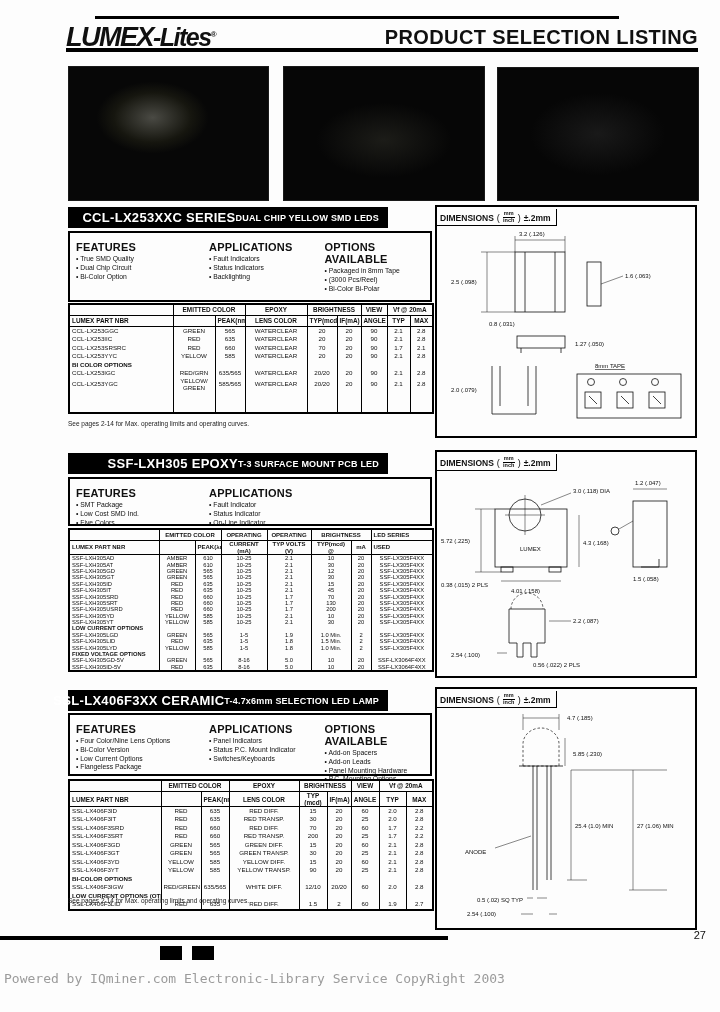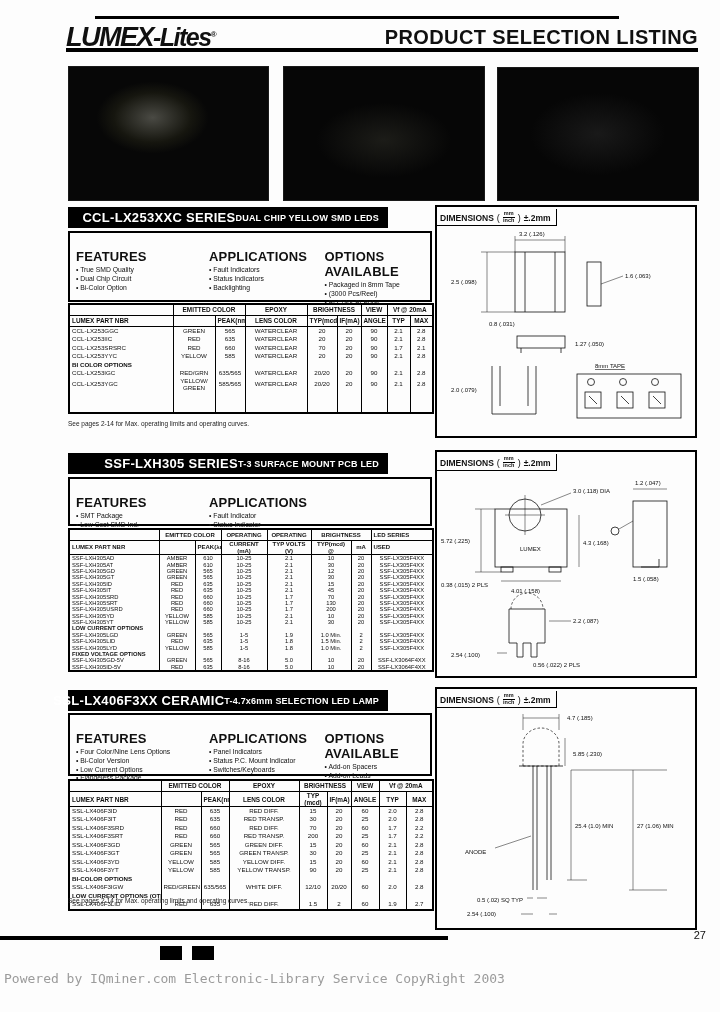--- a/index.html
+++ b/index.html
@@ -22,21 +22,21 @@
   #photo3{left:497px;top:67px;width:200px;height:132px;
     background:radial-gradient(ellipse 90px 55px at 50% 50%,#191919 0%,#060606 75%)}
   
   .sec-bar{background:#000;color:#fff;display:flex;justify-content:flex-end;align-items:center;
            padding:0 9px;box-sizing:border-box;left:68px;width:320px;height:21px}
   .sec-bar .name{font-weight:bold;font-size:13px;letter-spacing:.3px;white-space:nowrap}
   .sec-bar .sub{font-weight:bold;font-size:9px;letter-spacing:.2px;white-space:nowrap}
   
   .info-box{left:68px;width:364px;border:2px solid #000;box-sizing:border-box;display:flex;
             padding:4px 4px 2px 6px;background:#fdfdfd}
-  .info-col h4{margin:12px 0 2px 0;font-size:13px;letter-spacing:.2px}
+  .info-col h4{margin:4px 0 2px 0;font-size:11px;letter-spacing:.2px}
   .info-col ul{margin:0;padding:0;list-style:none;font-size:6.8px;line-height:1.3}
   .info-col li::before{content:"• "}
   .ic1{width:38%}.ic2{width:33%}.ic3{width:29%}
   
   .ptable{left:68px;width:364px;border-collapse:collapse;table-layout:fixed;background:#fdfdfd}
   .ptable th,.ptable td{border-left:1px solid #000;border-right:1px solid #000;
       font-size:6.2px;line-height:1.1;padding:0 2px;text-align:center;overflow:hidden}
   .ptable thead th{border:1px solid #000;font-size:6.4px;height:10px}
   .ptable{border:2px solid #000}
   .ptable td{height:8.5px;white-space:nowrap}
@@ -282,21 +282,21 @@
         <rect class="ln" x="180" y="166" width="16" height="16"></rect>
         <rect class="ln" x="212" y="166" width="16" height="16"></rect>
       <line class="ln" x1="152" y1="170" x2="160" y2="178"></line>
         <line class="ln" x1="184" y1="170" x2="192" y2="178"></line>
         <line class="ln" x1="216" y1="170" x2="224" y2="178"></line>
     </g>
   </svg>
 </div>
 
 <div class="abs sec-bar" style="top:453px">
-  <span class="name">SSF-LXH305 SERIES</span>
+  <span class="name">SSF-LXH305 EPOXY</span>
   <span class="sub">T-3 SURFACE MOUNT PCB LED</span>
 </div>
 <div class="abs info-box" style="top:477px;height:49px">
   <div class="info-col ic1">
     <h4>FEATURES</h4>
     <ul>
         <li>SMT Package</li>
         <li>Low Cost SMD Ind.</li>
         <li>Five Colors</li>
       </ul>

